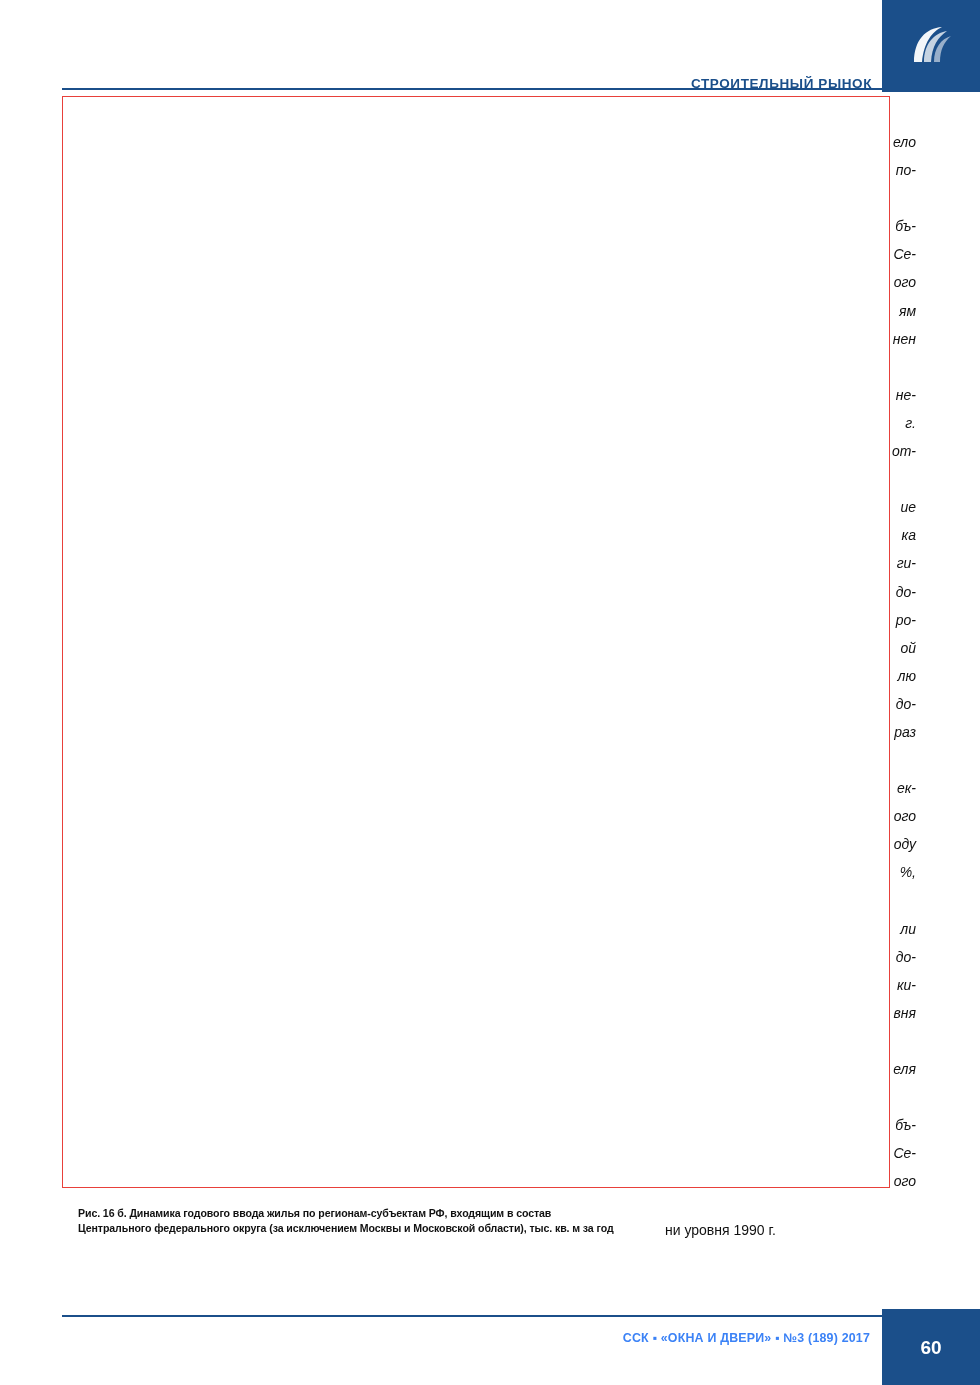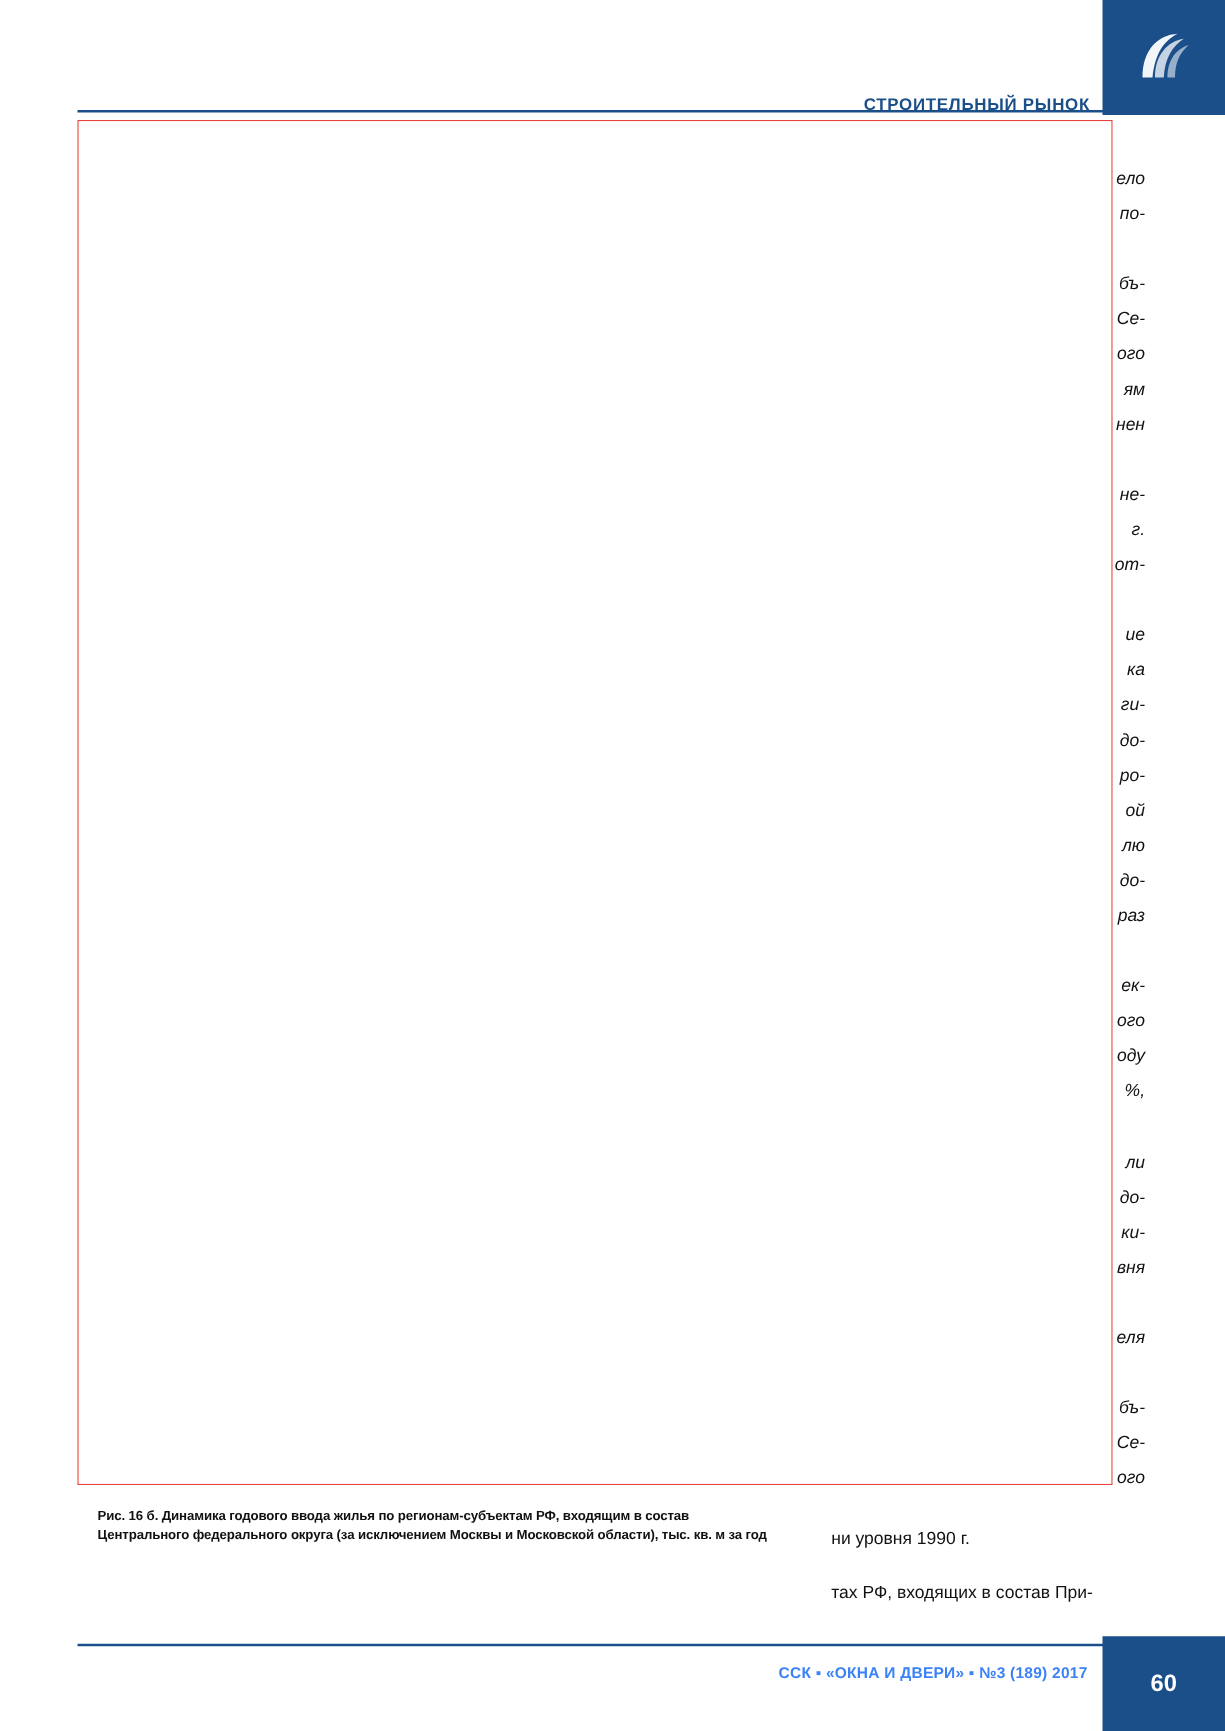--- a/index.html
+++ b/index.html
@@ -220,21 +220,20 @@
       <p style="text-align: right;">еля</p>
       <p style="text-align: right;">&nbsp;</p>
       <p style="text-align: right;">бъ-</p>
       <p style="text-align: right;">Се-</p>
       <p style="text-align: right;">ого</p>
     </div>
 </div>
 
 <div class="col-tail">
   <p>ни уровня 1990 г.</p>
-  <p>тах РФ, входящих в состав При-</p>
 </div>
 
 <div class="figure-frame">
   <div class="figure-canvas"></div>
 </div>
 
 <div class="figure-caption">Рис. 16 б. Динамика годового ввода жилья по регионам-субъектам РФ, входящим в состав Центрального федерального округа (за исключением Москвы и Московской области), тыс. кв. м за год</div>
 
 <div class="page-footer">
   <div class="footer-rule"></div>

